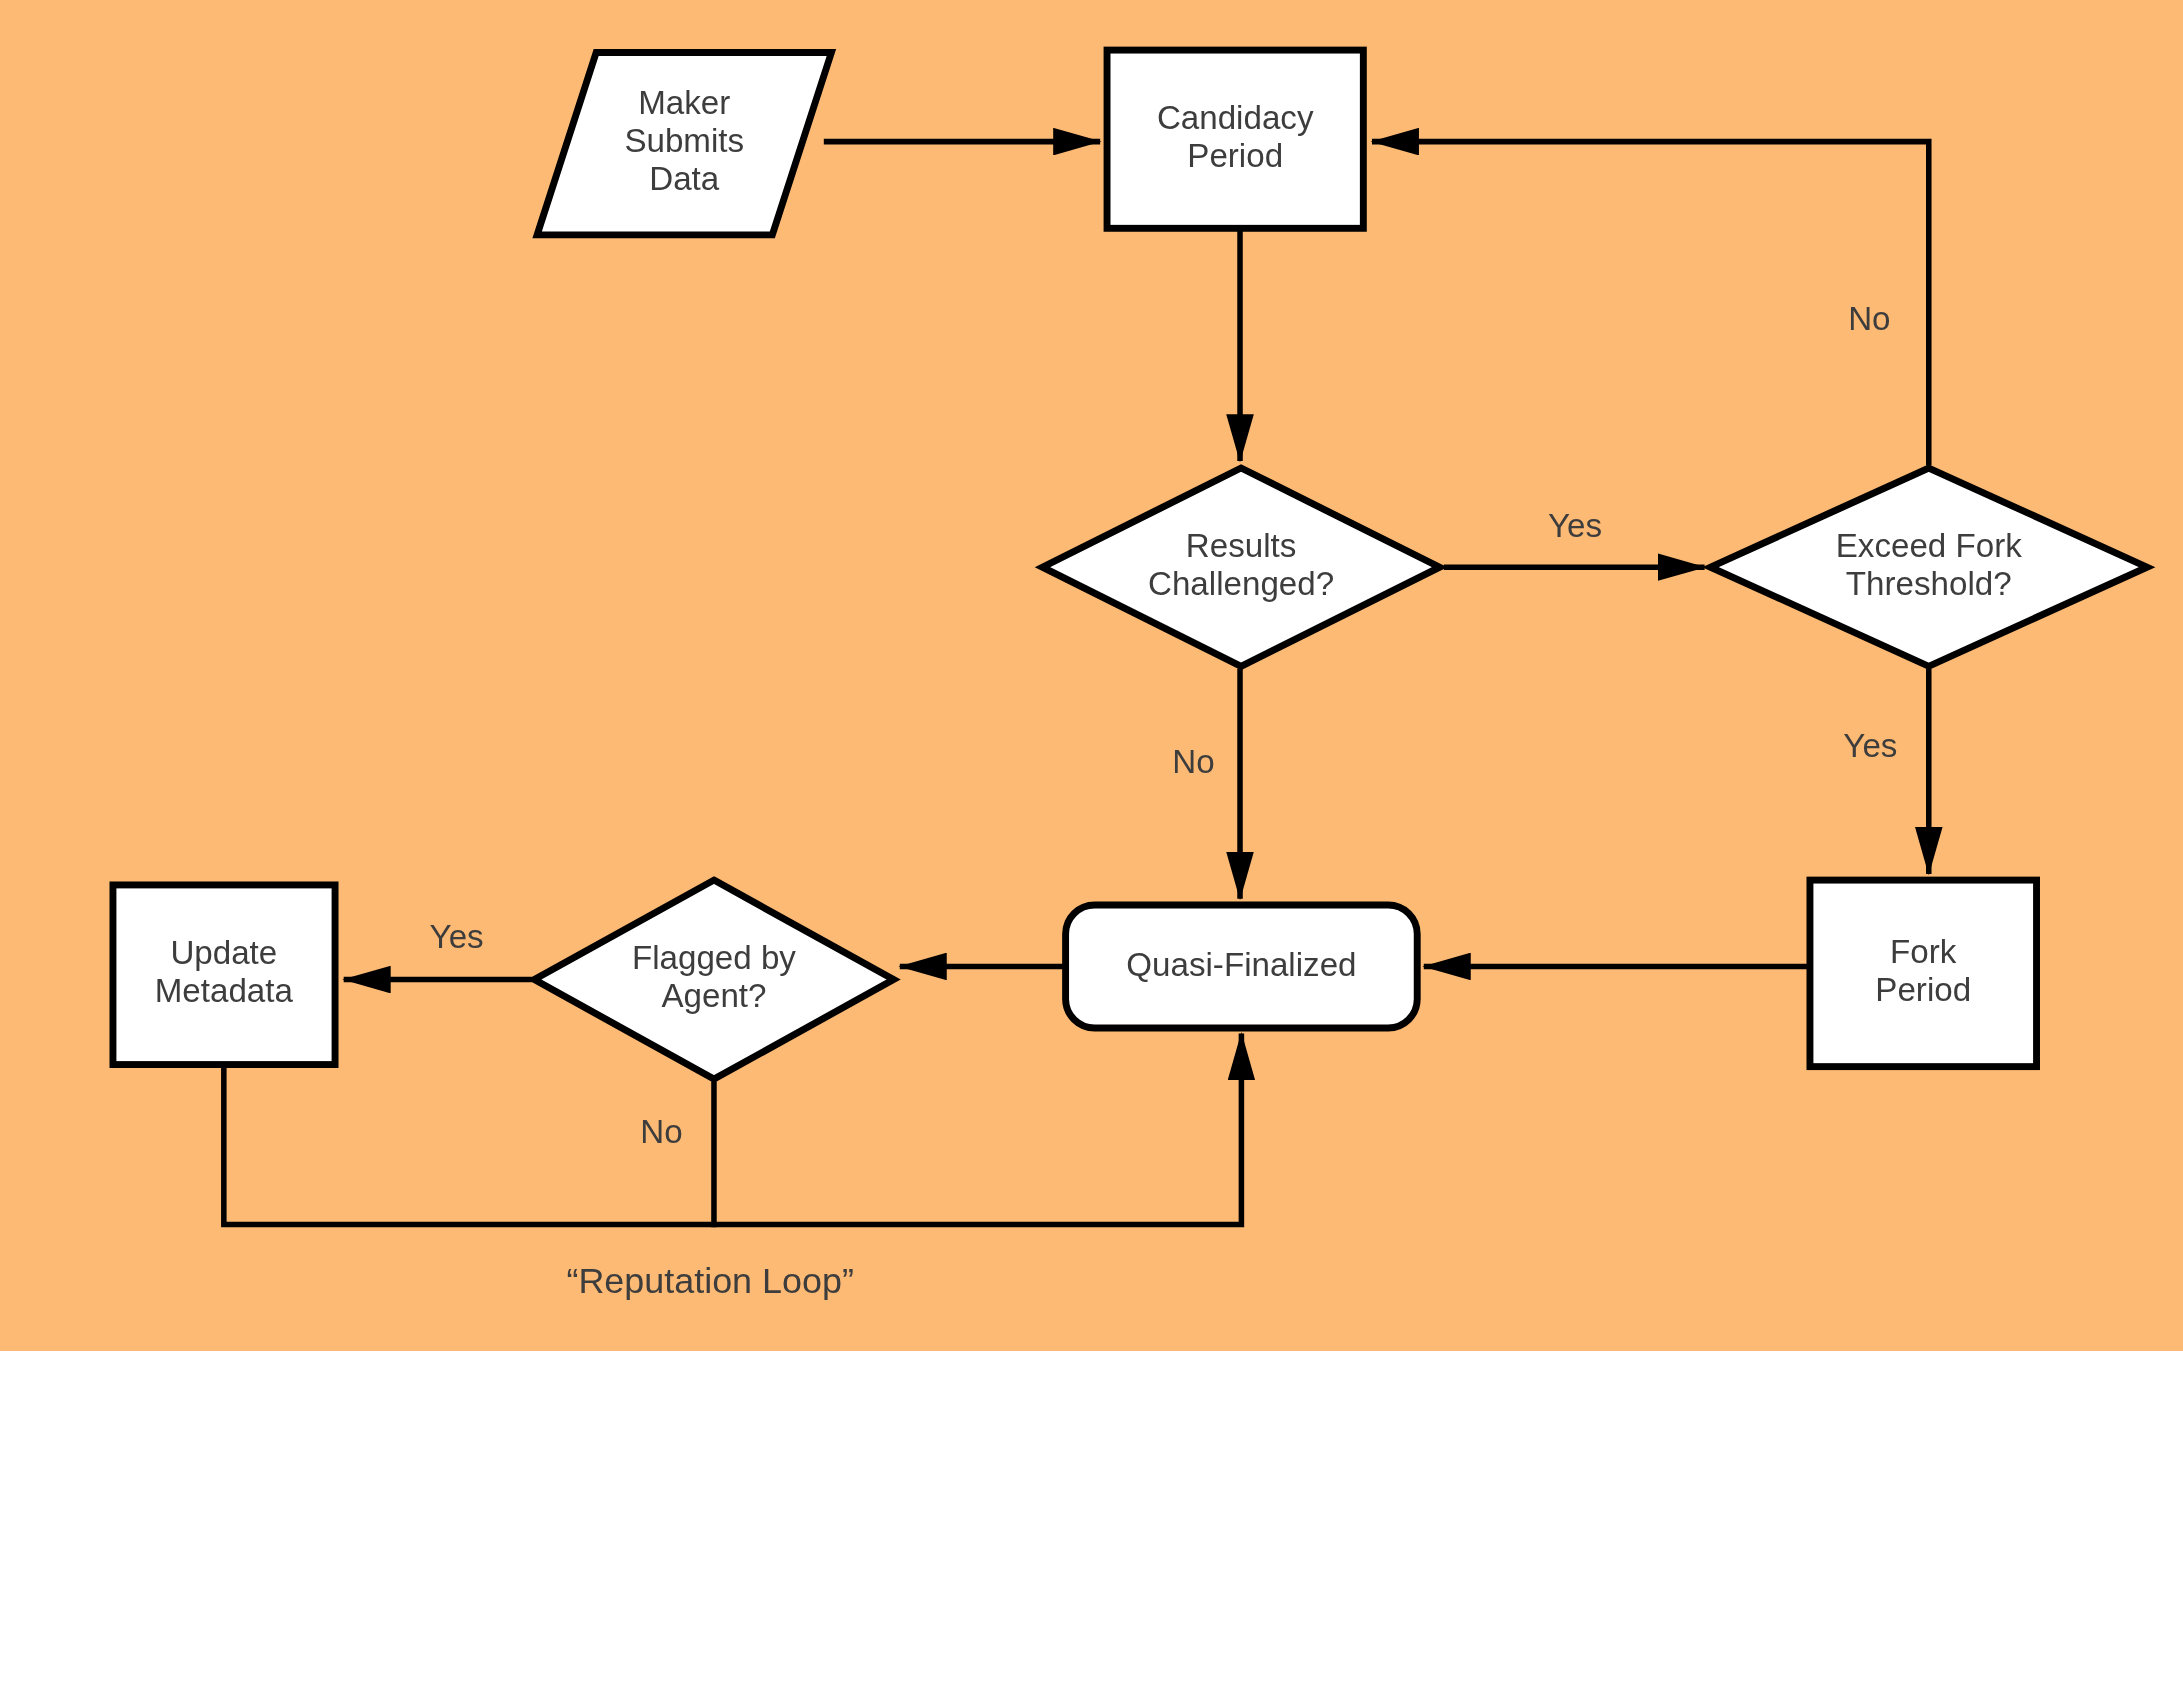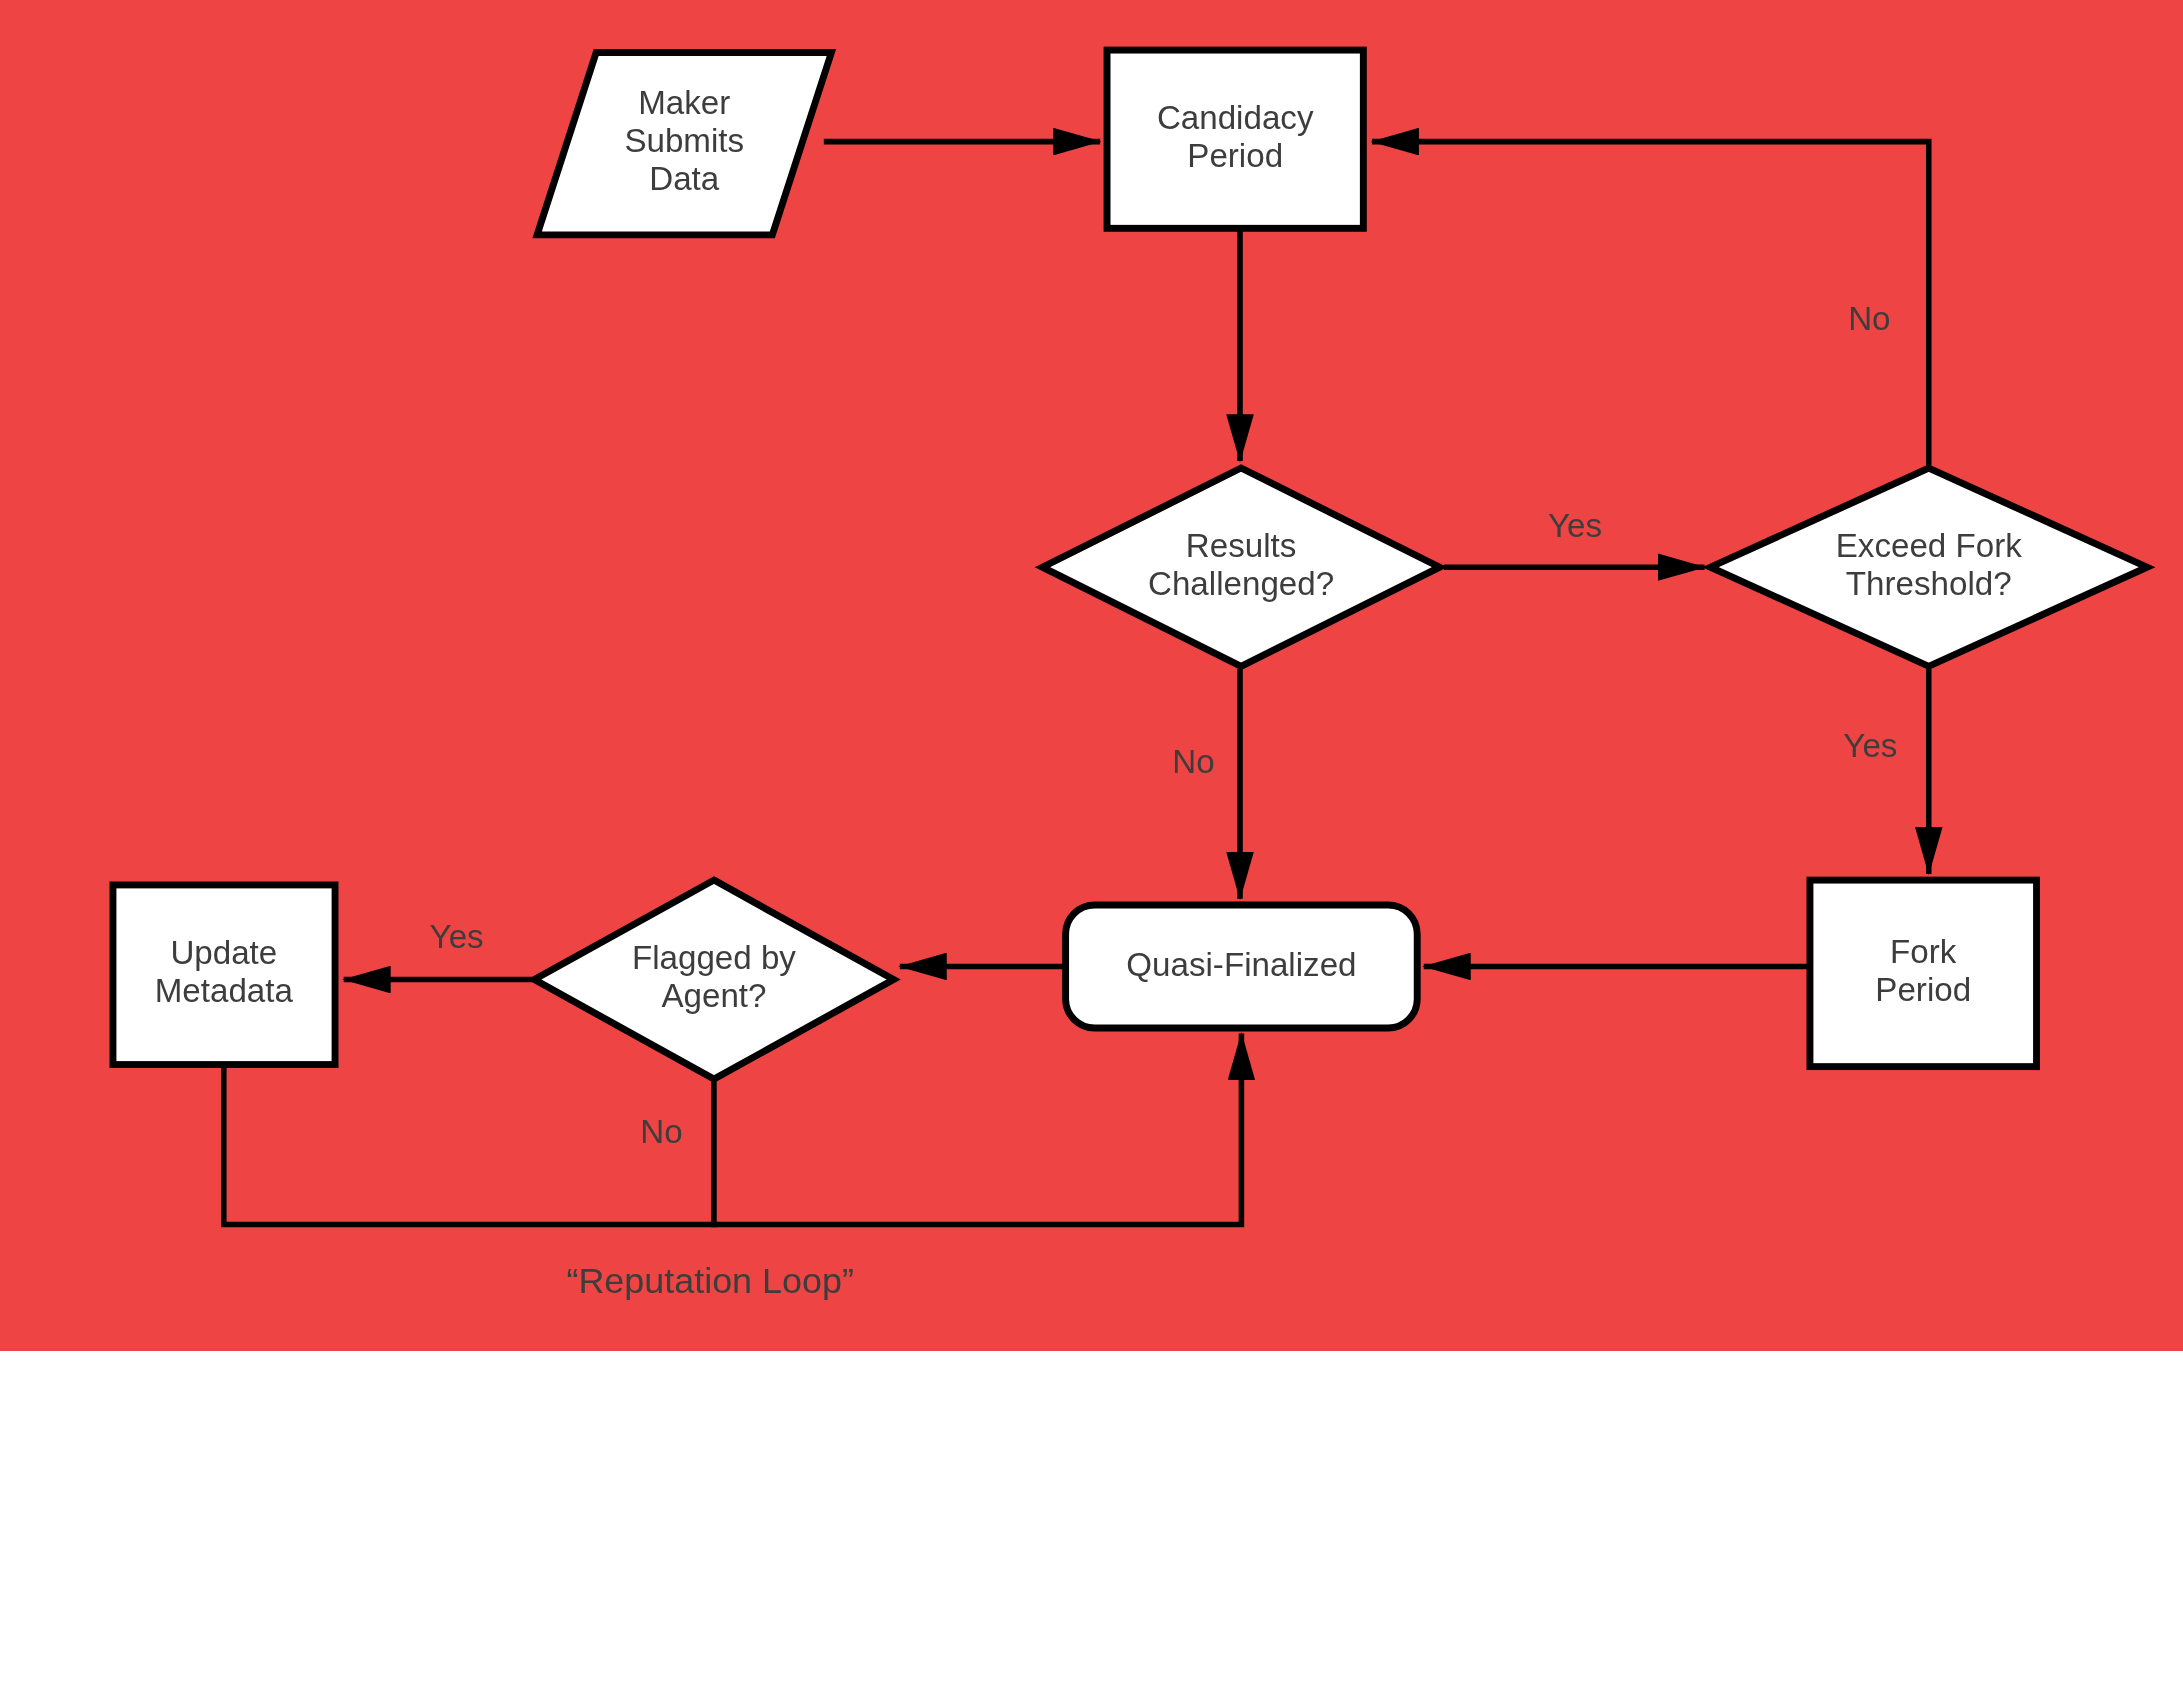--- a/index.html
+++ b/index.html
@@ -2,21 +2,21 @@
 <html style="font-size:7px"><head>
 <meta charset="utf-8">
 <style>
   html, body {
     margin: 0;
     padding: 0;
     background: #ffffff;
   }
   .canvas-wrap {
     width: 100%;
-    background: #ef4444;
+    background: #fdba74;
   }
   svg {
     display: block;
     width: 100%;
     height: auto;
     font-family: "Liberation Sans", sans-serif;
   }
   .node-shape {
     fill: #ffffff;
     stroke: #000000;

